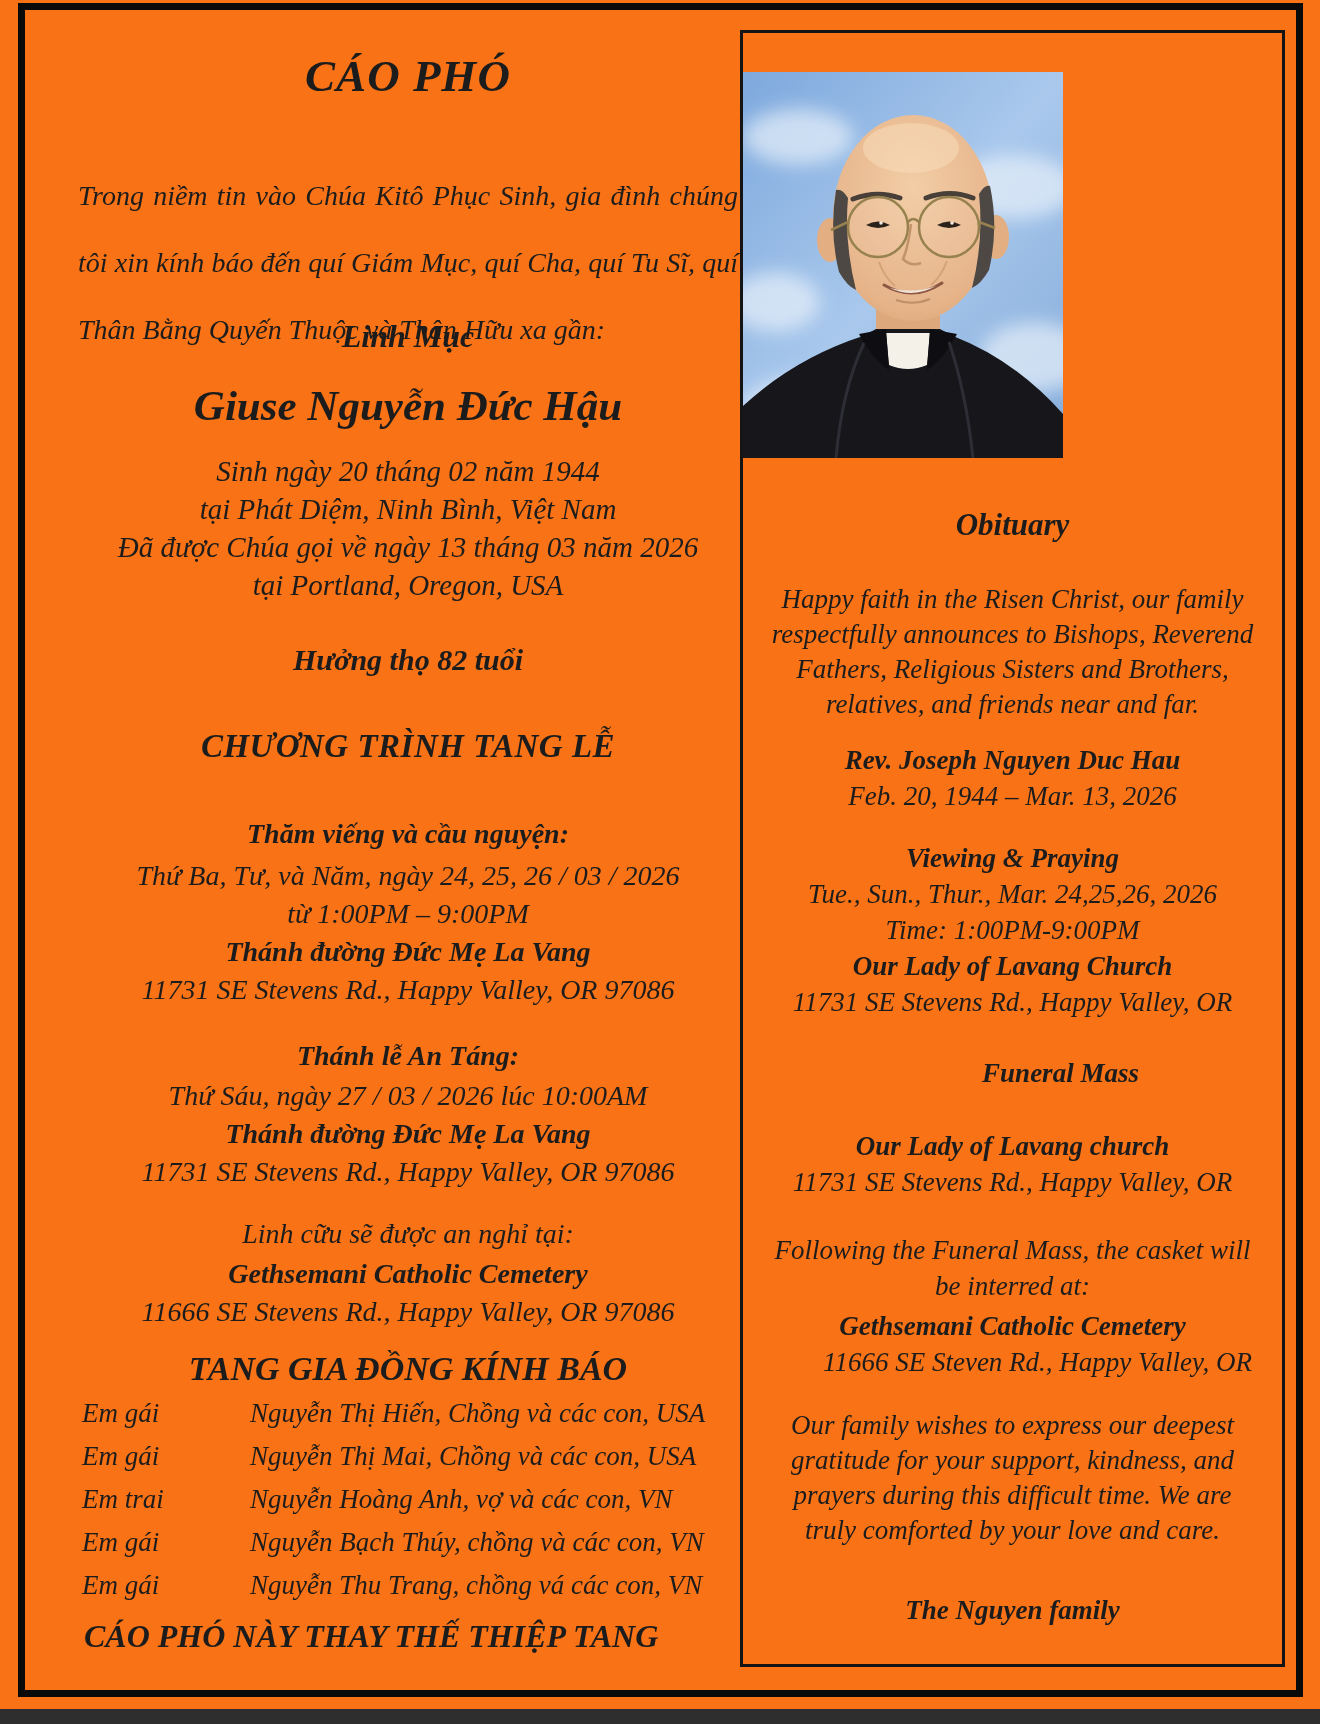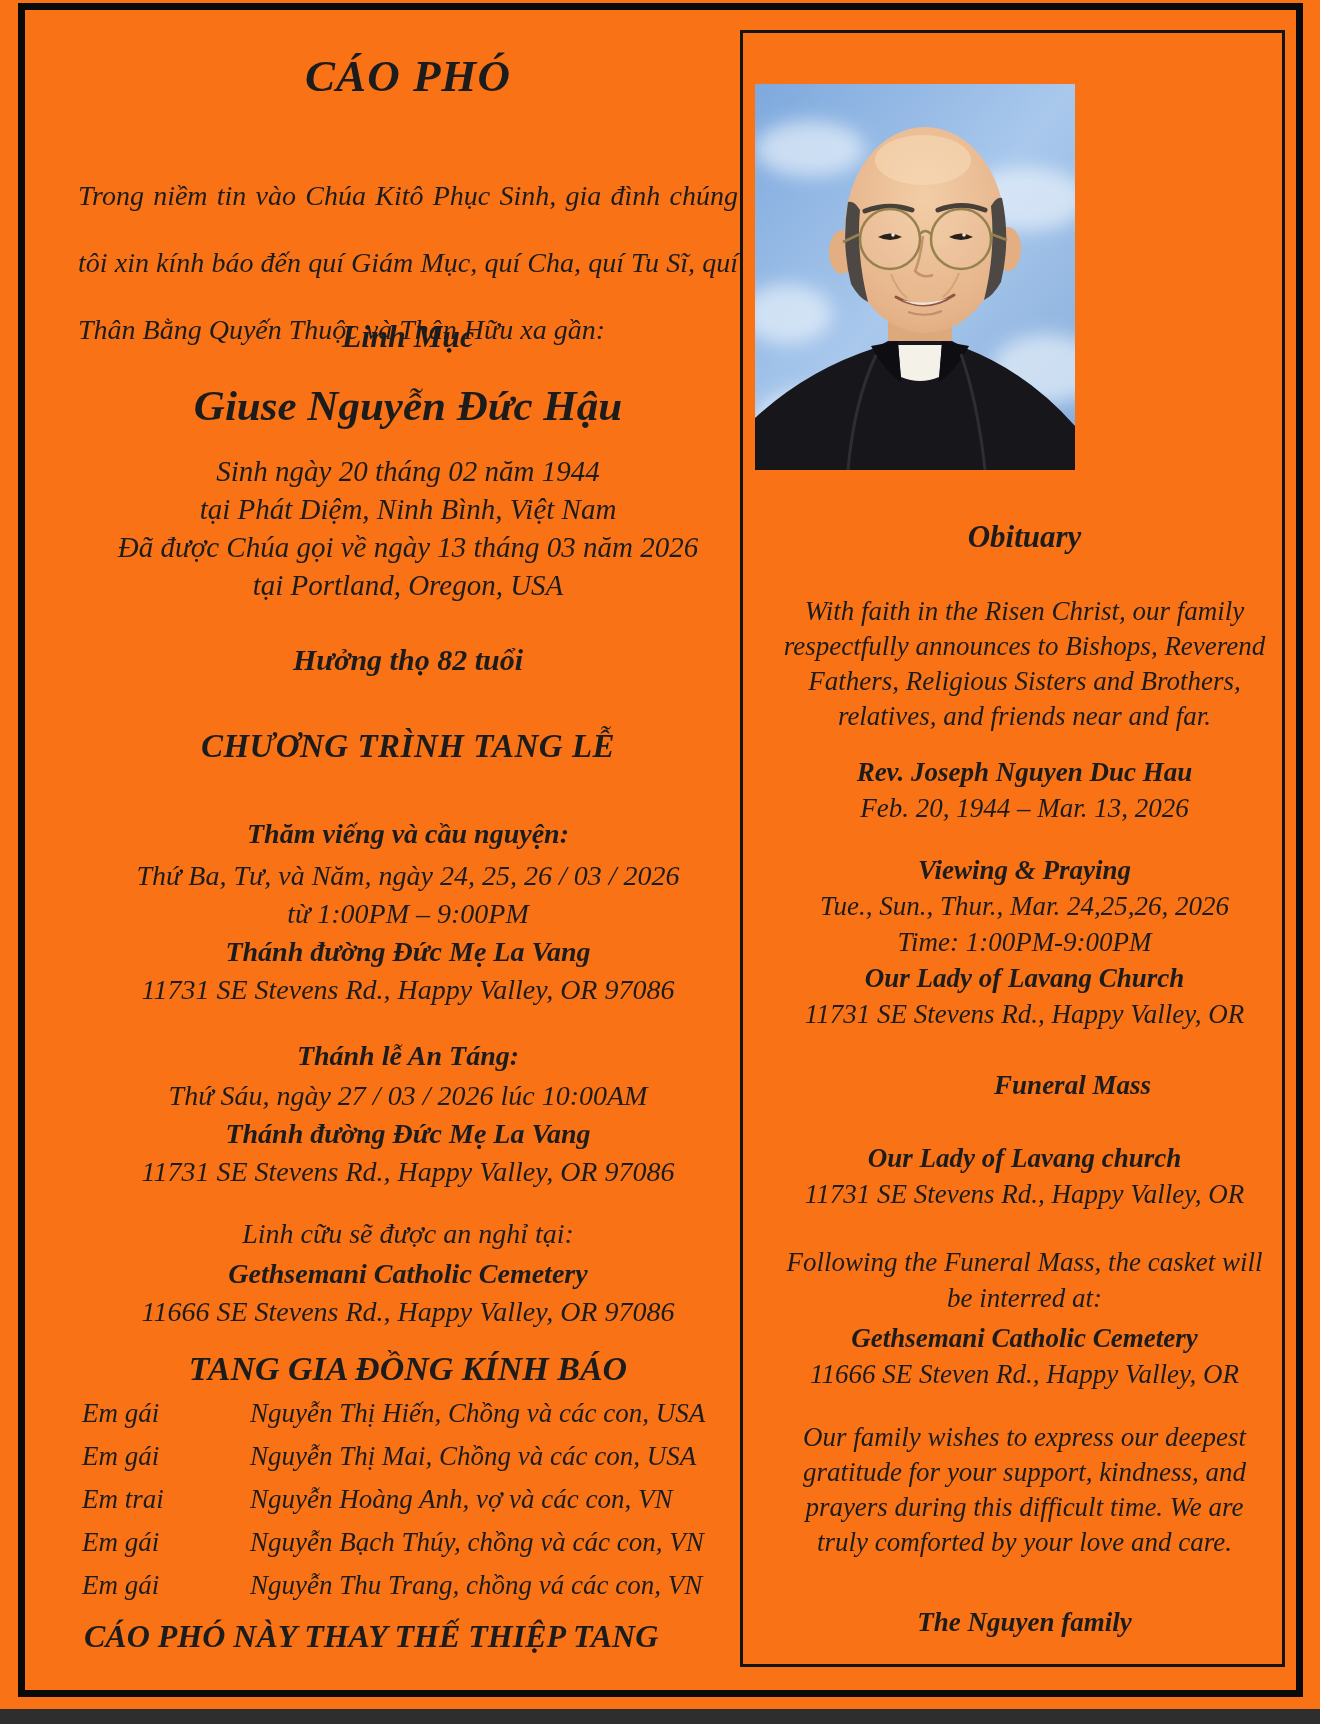--- a/index.html
+++ b/index.html
@@ -57,39 +57,39 @@
   .fam-row{display:flex;text-align:left;height:43px;line-height:43px;}
   .fam-rel{width:168px;padding-left:4px;flex:none;}
   .fam-detail{flex:1;}
   .lv-footer{top:1616px;font-size:32px;line-height:40px;font-weight:bold;text-align:left;padding-left:6px;box-sizing:border-box;}
   
   .col-right{
     position:absolute;left:740px;top:30px;width:545px;height:1637px;
     border:3px solid #141414;box-sizing:border-box;
     text-align:center;font-size:27px;line-height:36px;
   }
-  .col-right > div{position:absolute;left:0;width:100%;margin:12px;}
+  .col-right > div{position:absolute;left:0;width:100%;margin:0;}
   .rv-photo{top:39px;left:109px;width:320px;height:386px;}
   .rv-photo svg{display:block;}
   .rv-title{top:472px;font-size:31px;line-height:40px;font-weight:bold;}
   .rv-intro{top:549px;line-height:35px;}
   .rv-name{top:709px;font-weight:bold;}
   .rv-dates{top:745px;}
   .rv-v-head{top:807px;font-weight:bold;}
   .rv-v-l1{top:843px;}
   .rv-v-l2{top:879px;}
   .rv-v-church{top:915px;font-weight:bold;}
   .rv-v-addr{top:951px;}
   .rv-f-head{top:1022px;font-weight:bold;padding-left:48px;}
   .rv-f-l1{top:1059px;}
   .rv-f-church{top:1095px;font-weight:bold;}
   .rv-f-addr{top:1131px;}
   .rv-follow{top:1199px;}
   .rv-i-church{top:1275px;font-weight:bold;}
-  .rv-i-addr{top:1311px;}
+  .rv-i-addr{top:1311px;padding-left:25px;}
   .rv-grat{top:1375px;line-height:35px;}
   .rv-sign{top:1559px;font-weight:bold;}
 </style>
 </head>
 <body>
 
 <div class="page">
 
   <div class="outer-frame"></div>
 
@@ -232,21 +232,21 @@
 
         <path d="M141,213 Q170,230 199,211" stroke="#8e5743" stroke-width="3" fill="none" stroke-linecap="round"></path>
         <path d="M147,216 Q170,227 193,214 Q170,222 147,216 Z" fill="#efe3d6"></path>
         <path d="M153,228 Q170,234 187,227" stroke="#c08f68" stroke-width="2" fill="none"></path>
       </svg>
     </div>
 
     <div class="rv-title">Obituary</div>
 
     <div class="rv-intro">
-      <div>With faith in the Risen Christ, our family</div>
+      <div>Happy faith in the Risen Christ, our family</div>
       <div>respectfully announces to Bishops, Reverend</div>
       <div>Fathers, Religious Sisters and Brothers,</div>
       <div>relatives, and friends near and far.</div>
     </div>
 
     <div class="rv-name">Rev. Joseph Nguyen Duc Hau</div>
     <div class="rv-dates">Feb. 20, 1944 – Mar. 13, 2026</div>
 
     <div class="rv-v-head">Viewing &amp; Praying</div>
     <div class="rv-v-l1">Tue., Sun., Thur., Mar. 24,25,26, 2026</div>

